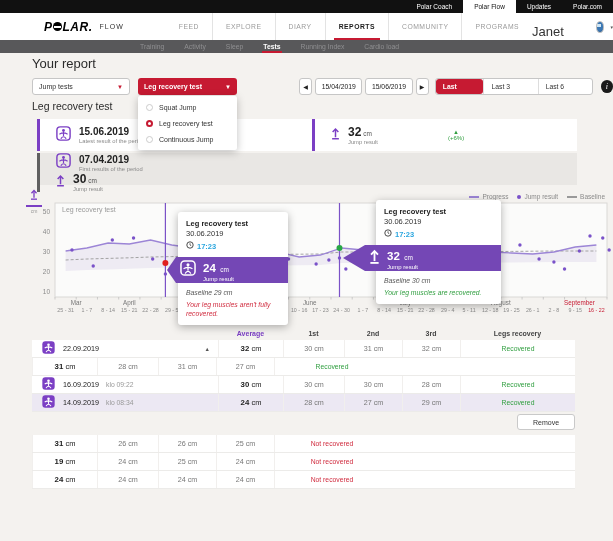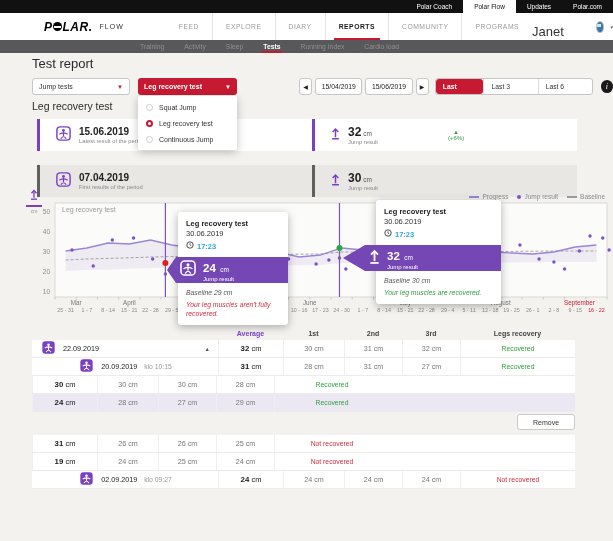--- a/index.html
+++ b/index.html
@@ -70,21 +70,21 @@
               margin-left:5px; cursor:pointer; }
 
   .section-title { position:absolute; left:32px; top:100px; font-size:10.5px; color:#2b2b2b; }
 
   
   .sumrow { position:absolute; left:37px; width:540px; height:32px; display:flex; }
   .sumrow .cellL { width:275px; display:flex; align-items:center; padding-left:16px; }
   .sumrow .cellR { flex:1; display:flex; align-items:center; padding-left:16px; }
   .sumrow-1 { top:119px; background:#fff; }
   .sumrow-1 .cellL, .sumrow-1 .cellR { border-left:3px solid #7b3fc4; }
-  .sumrow-2 { top:165px; background:#e9e7e4; }
+  .sumrow-2 { top:153px; background:#e9e7e4;flex-direction:column; }
   .sumrow-2 .cellL, .sumrow-2 .cellR { border-left:3px solid #606060; }
   .sum-date { margin-left:8px; }
   .sum-date .d { font-size:10px; font-weight:bold; color:#222; }
   .sum-date .c { font-size:5.8px; color:#8a8a8a; margin-top:1px; }
   .sum-val { margin-left:8px; }
   .sum-val .v { font-size:12px; font-weight:bold; color:#222; }
   .sum-val .u { font-size:6.5px; font-weight:normal; color:#555; }
   .sum-val .vl { font-size:5.8px; color:#8a8a8a; margin-top:0px; }
   .delta { margin-left:70px; text-align:center; }
   .delta .tri { color:#2f9e3f; font-size:6px; line-height:5px; }
@@ -128,21 +128,21 @@
   .th.avg { color:#7b3fc4; }
   .c-date { width:186px; }
   .c-avg  { width:65px; }
   .c-1    { width:61px; }
   .c-2    { width:58px; }
   .c-3    { width:58px; }
   .c-legs { width:115px; }
   .trow { display:flex; height:18px; align-items:center; background:#fff; border-bottom:1px solid #ecebe9; cursor:pointer; }
   .trow.selected { background:#ece8f3; }
   .trow .cell { height:100%; display:flex; align-items:center; justify-content:center; border-left:1px solid #f1efed; }
-  .trow .cell.c-date { justify-content:center; padding:0 8px 0 10px; border-left:none; }
+  .trow .cell.c-date { justify-content:flex-start; padding:0 8px 0 10px; border-left:none; }
   .t-date { font-size:7.2px; color:#222; margin-left:8px; }
   .t-time { font-size:6.8px; color:#999; margin-left:7px; }
   .t-sort { margin-left:auto; font-size:5.5px; color:#555; }
   .t-avg { font-size:7.5px; color:#222; }
   .t-avg b { font-size:7.8px; }
   .t-val { font-size:7.2px; color:#777; }
   .t-status { font-size:6.8px; }
   .t-status.pos { color:#2f9e3f; }
   .t-status.neg { color:#d02b3e; }
   .remove-row { height:21px; position:relative; }
@@ -194,21 +194,21 @@
 
   <div class="subnav">
       <div class="sn-item">Training</div>
       <div class="sn-item">Activity</div>
       <div class="sn-item">Sleep</div>
       <div class="sn-item active">Tests</div>
       <div class="sn-item">Running Index</div>
       <div class="sn-item">Cardio load</div>
     </div>
 
-  <div class="page-title">Test report</div>
+  <div class="page-title">Your report</div>
 
   <div class="dd dd-white">
     <span>Jump tests</span>
     <span class="dd-caret">▼</span>
   </div>
   <div class="dd dd-red">
     <span>Leg recovery test</span>
     <span class="dd-caret">▼</span>
   </div>
   <div class="dd-menu">
@@ -508,132 +508,132 @@
             <span class="t-val">31 cm</span>
           </div>
           <div class="cell c-3">
             <span class="t-val">32 cm</span>
           </div>
           <div class="cell c-legs">
             <span class="t-status pos">Recovered</span>
           </div>
         </div>
         <div class="trow">
-          <div class="cell c-date">
-            <span class="badge"><svg width="13" height="13" viewBox="0 0 20 20">
-                <rect x="0.5" y="0.5" width="19" height="19" rx="4.5" fill="#7b3fc4"></rect>
-                <circle cx="10" cy="5.8" r="2" fill="#fff"></circle>
-                <path d="M4.8 10.5 Q10 7.6 15.2 10.5 M10 8 V12.6 M6.6 16.6 Q10 12 13.4 16.6" stroke="#fff" stroke-width="1.7" fill="none" stroke-linecap="round"></path>
-              </svg></span>
-            <span class="t-date">20.09.2019</span>
-            <span class="t-time">klo 10:15</span>
-          </div>
           <div class="cell c-avg">
             <span class="t-avg"><b>31</b> cm</span>
           </div>
           <div class="cell c-1">
             <span class="t-val">28 cm</span>
           </div>
           <div class="cell c-2">
             <span class="t-val">31 cm</span>
           </div>
           <div class="cell c-3">
             <span class="t-val">27 cm</span>
           </div>
           <div class="cell c-legs">
             <span class="t-status pos">Recovered</span>
-          </div>
-        </div>
-        <div class="trow">
-          <div class="cell c-avg">
-            <span class="t-avg"><b>30</b> cm</span>
-          </div>
-          <div class="cell c-1">
-            <span class="t-val">30 cm</span>
-          </div>
-          <div class="cell c-2">
-            <span class="t-val">30 cm</span>
-          </div>
-          <div class="cell c-3">
-            <span class="t-val">28 cm</span>
-          </div>
-          <div class="cell c-legs">
-            <span class="t-status pos">Recovered</span>
-          </div>
-        </div>
-        <div class="trow selected">
-          <div class="cell c-avg">
-            <span class="t-avg"><b>24</b> cm</span>
-          </div>
-          <div class="cell c-1">
-            <span class="t-val">28 cm</span>
-          </div>
-          <div class="cell c-2">
-            <span class="t-val">27 cm</span>
-          </div>
-          <div class="cell c-3">
-            <span class="t-val">29 cm</span>
-          </div>
-          <div class="cell c-legs">
-            <span class="t-status pos">Recovered</span>
-          </div>
-        </div>
-      </div>
-    <div class="remove-row">
-      <button class="remove-btn">Remove</button>
-    </div>
-    <div id="tgroup-2" class="group2">
-        <div class="trow">
-          <div class="cell c-avg">
-            <span class="t-avg"><b>31</b> cm</span>
-          </div>
-          <div class="cell c-1">
-            <span class="t-val">26 cm</span>
-          </div>
-          <div class="cell c-2">
-            <span class="t-val">26 cm</span>
-          </div>
-          <div class="cell c-3">
-            <span class="t-val">25 cm</span>
-          </div>
-          <div class="cell c-legs">
-            <span class="t-status neg">Not recovered</span>
-          </div>
-        </div>
-        <div class="trow">
-          <div class="cell c-avg">
-            <span class="t-avg"><b>19</b> cm</span>
-          </div>
-          <div class="cell c-1">
-            <span class="t-val">24 cm</span>
-          </div>
-          <div class="cell c-2">
-            <span class="t-val">25 cm</span>
-          </div>
-          <div class="cell c-3">
-            <span class="t-val">24 cm</span>
-          </div>
-          <div class="cell c-legs">
-            <span class="t-status neg">Not recovered</span>
           </div>
         </div>
         <div class="trow">
           <div class="cell c-date">
             <span class="badge"><svg width="13" height="13" viewBox="0 0 20 20">
                 <rect x="0.5" y="0.5" width="19" height="19" rx="4.5" fill="#7b3fc4"></rect>
                 <circle cx="10" cy="5.8" r="2" fill="#fff"></circle>
                 <path d="M4.8 10.5 Q10 7.6 15.2 10.5 M10 8 V12.6 M6.6 16.6 Q10 12 13.4 16.6" stroke="#fff" stroke-width="1.7" fill="none" stroke-linecap="round"></path>
               </svg></span>
-            <span class="t-date">02.09.2019</span>
-            <span class="t-time">klo 09:27</span>
+            <span class="t-date">16.09.2019</span>
+            <span class="t-time">klo 09:22</span>
+          </div>
+          <div class="cell c-avg">
+            <span class="t-avg"><b>30</b> cm</span>
+          </div>
+          <div class="cell c-1">
+            <span class="t-val">30 cm</span>
+          </div>
+          <div class="cell c-2">
+            <span class="t-val">30 cm</span>
+          </div>
+          <div class="cell c-3">
+            <span class="t-val">28 cm</span>
+          </div>
+          <div class="cell c-legs">
+            <span class="t-status pos">Recovered</span>
+          </div>
+        </div>
+        <div class="trow selected">
+          <div class="cell c-date">
+            <span class="badge"><svg width="13" height="13" viewBox="0 0 20 20">
+                <rect x="0.5" y="0.5" width="19" height="19" rx="4.5" fill="#7b3fc4"></rect>
+                <circle cx="10" cy="5.8" r="2" fill="#fff"></circle>
+                <path d="M4.8 10.5 Q10 7.6 15.2 10.5 M10 8 V12.6 M6.6 16.6 Q10 12 13.4 16.6" stroke="#fff" stroke-width="1.7" fill="none" stroke-linecap="round"></path>
+              </svg></span>
+            <span class="t-date">14.09.2019</span>
+            <span class="t-time">klo 08:34</span>
           </div>
           <div class="cell c-avg">
             <span class="t-avg"><b>24</b> cm</span>
           </div>
           <div class="cell c-1">
+            <span class="t-val">28 cm</span>
+          </div>
+          <div class="cell c-2">
+            <span class="t-val">27 cm</span>
+          </div>
+          <div class="cell c-3">
+            <span class="t-val">29 cm</span>
+          </div>
+          <div class="cell c-legs">
+            <span class="t-status pos">Recovered</span>
+          </div>
+        </div>
+      </div>
+    <div class="remove-row">
+      <button class="remove-btn">Remove</button>
+    </div>
+    <div id="tgroup-2" class="group2">
+        <div class="trow">
+          <div class="cell c-avg">
+            <span class="t-avg"><b>31</b> cm</span>
+          </div>
+          <div class="cell c-1">
+            <span class="t-val">26 cm</span>
+          </div>
+          <div class="cell c-2">
+            <span class="t-val">26 cm</span>
+          </div>
+          <div class="cell c-3">
+            <span class="t-val">25 cm</span>
+          </div>
+          <div class="cell c-legs">
+            <span class="t-status neg">Not recovered</span>
+          </div>
+        </div>
+        <div class="trow">
+          <div class="cell c-avg">
+            <span class="t-avg"><b>19</b> cm</span>
+          </div>
+          <div class="cell c-1">
+            <span class="t-val">24 cm</span>
+          </div>
+          <div class="cell c-2">
+            <span class="t-val">25 cm</span>
+          </div>
+          <div class="cell c-3">
+            <span class="t-val">24 cm</span>
+          </div>
+          <div class="cell c-legs">
+            <span class="t-status neg">Not recovered</span>
+          </div>
+        </div>
+        <div class="trow">
+          <div class="cell c-avg">
+            <span class="t-avg"><b>24</b> cm</span>
+          </div>
+          <div class="cell c-1">
             <span class="t-val">24 cm</span>
           </div>
           <div class="cell c-2">
             <span class="t-val">24 cm</span>
           </div>
           <div class="cell c-3">
             <span class="t-val">24 cm</span>
           </div>
           <div class="cell c-legs">
             <span class="t-status neg">Not recovered</span>

